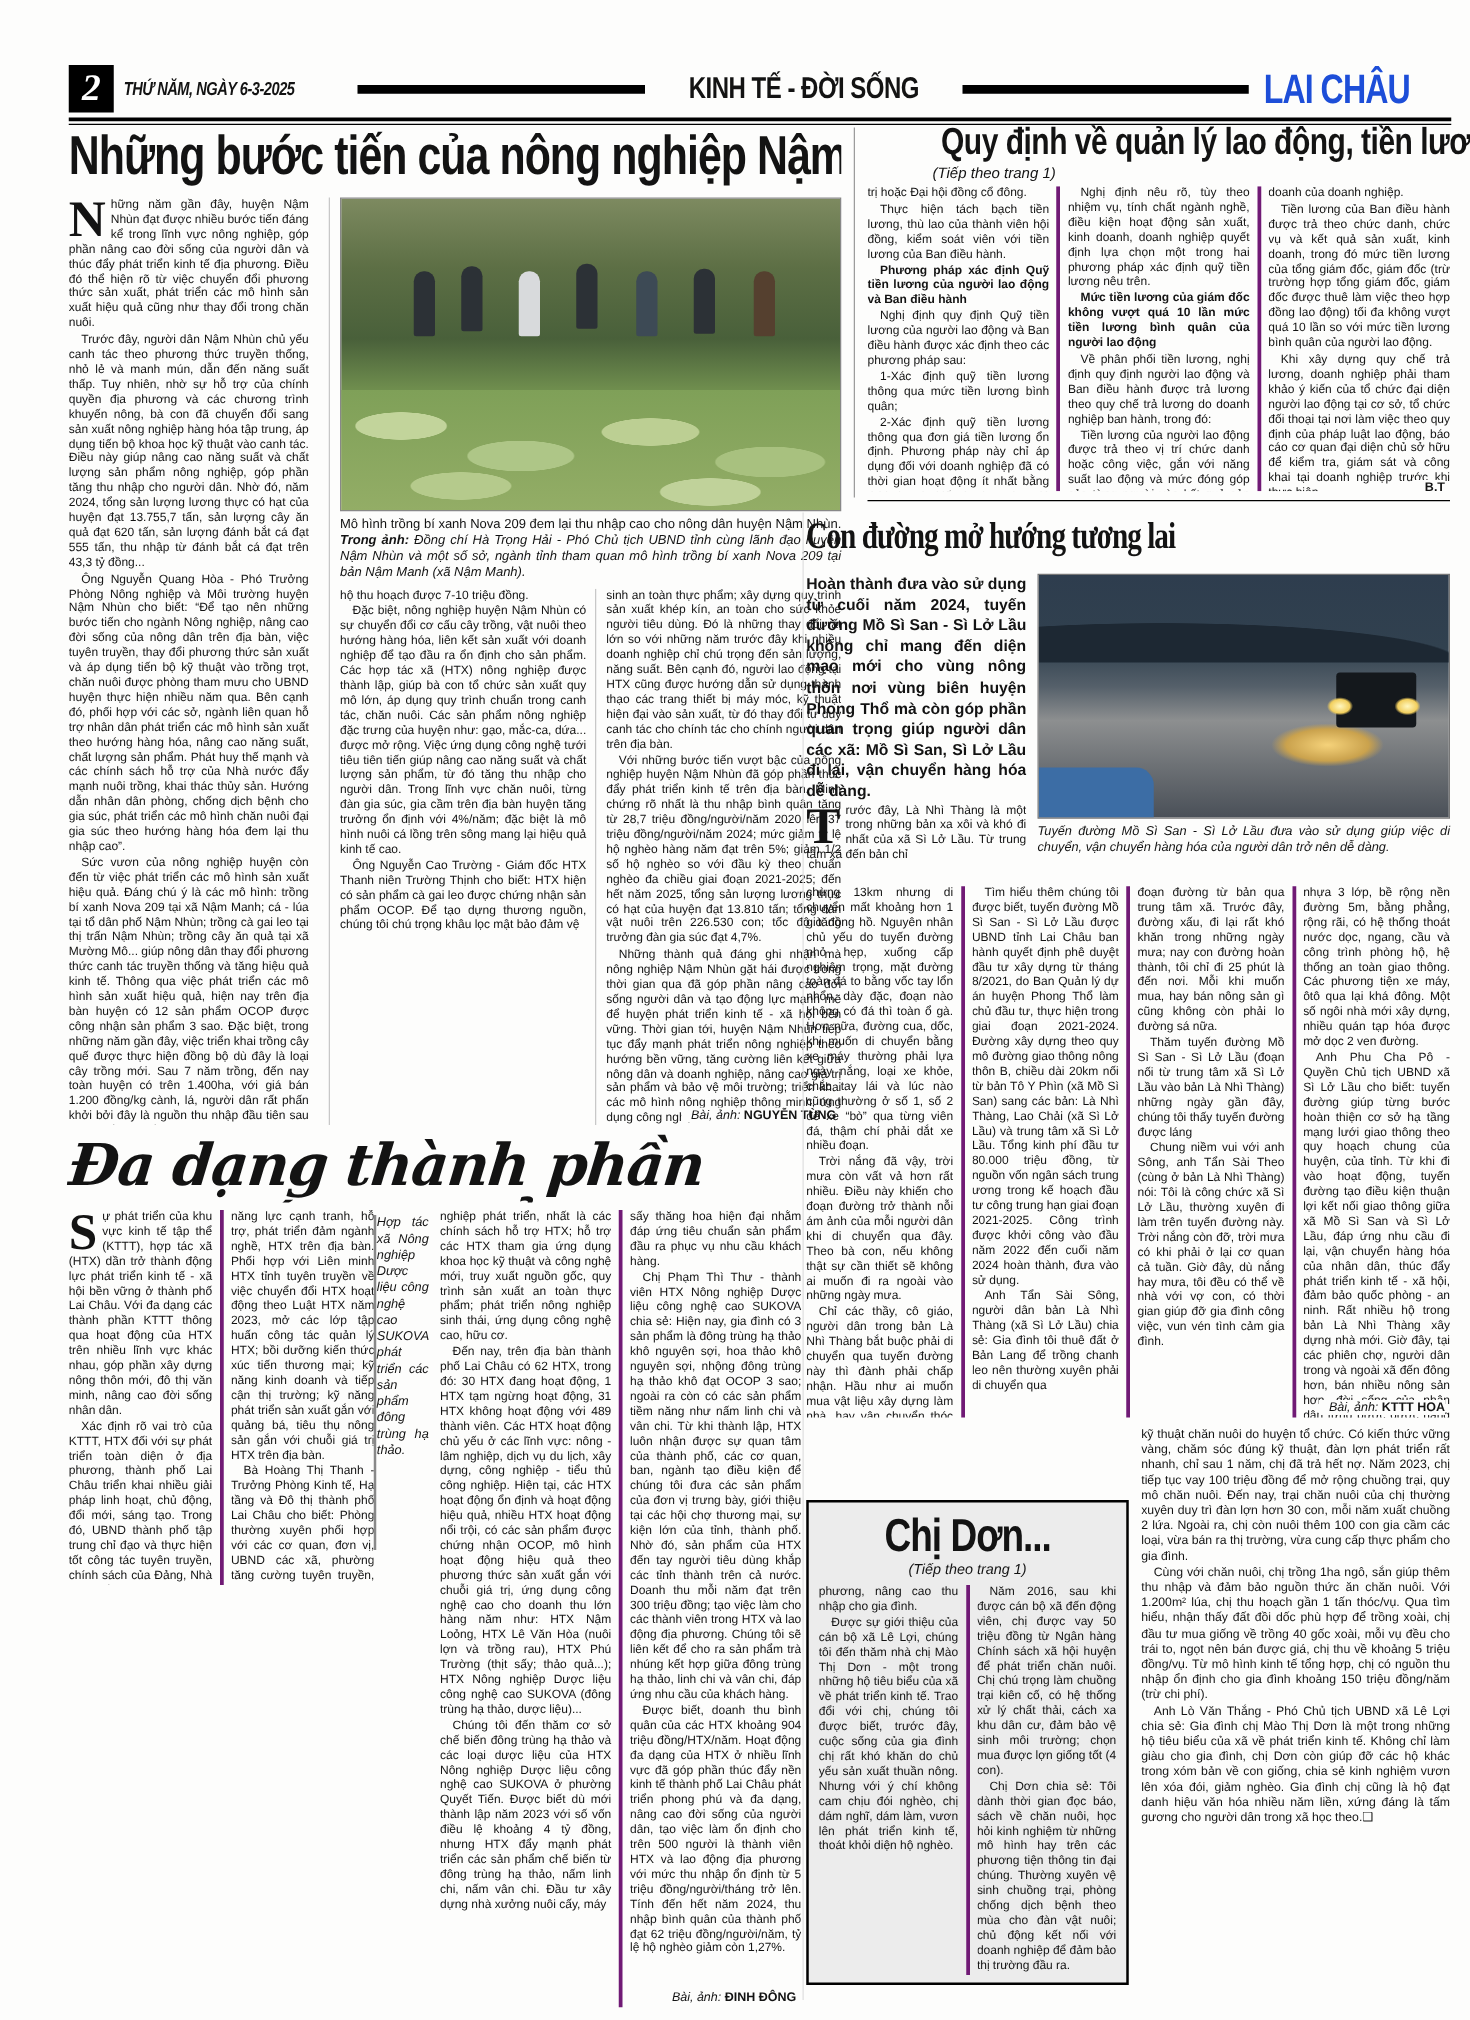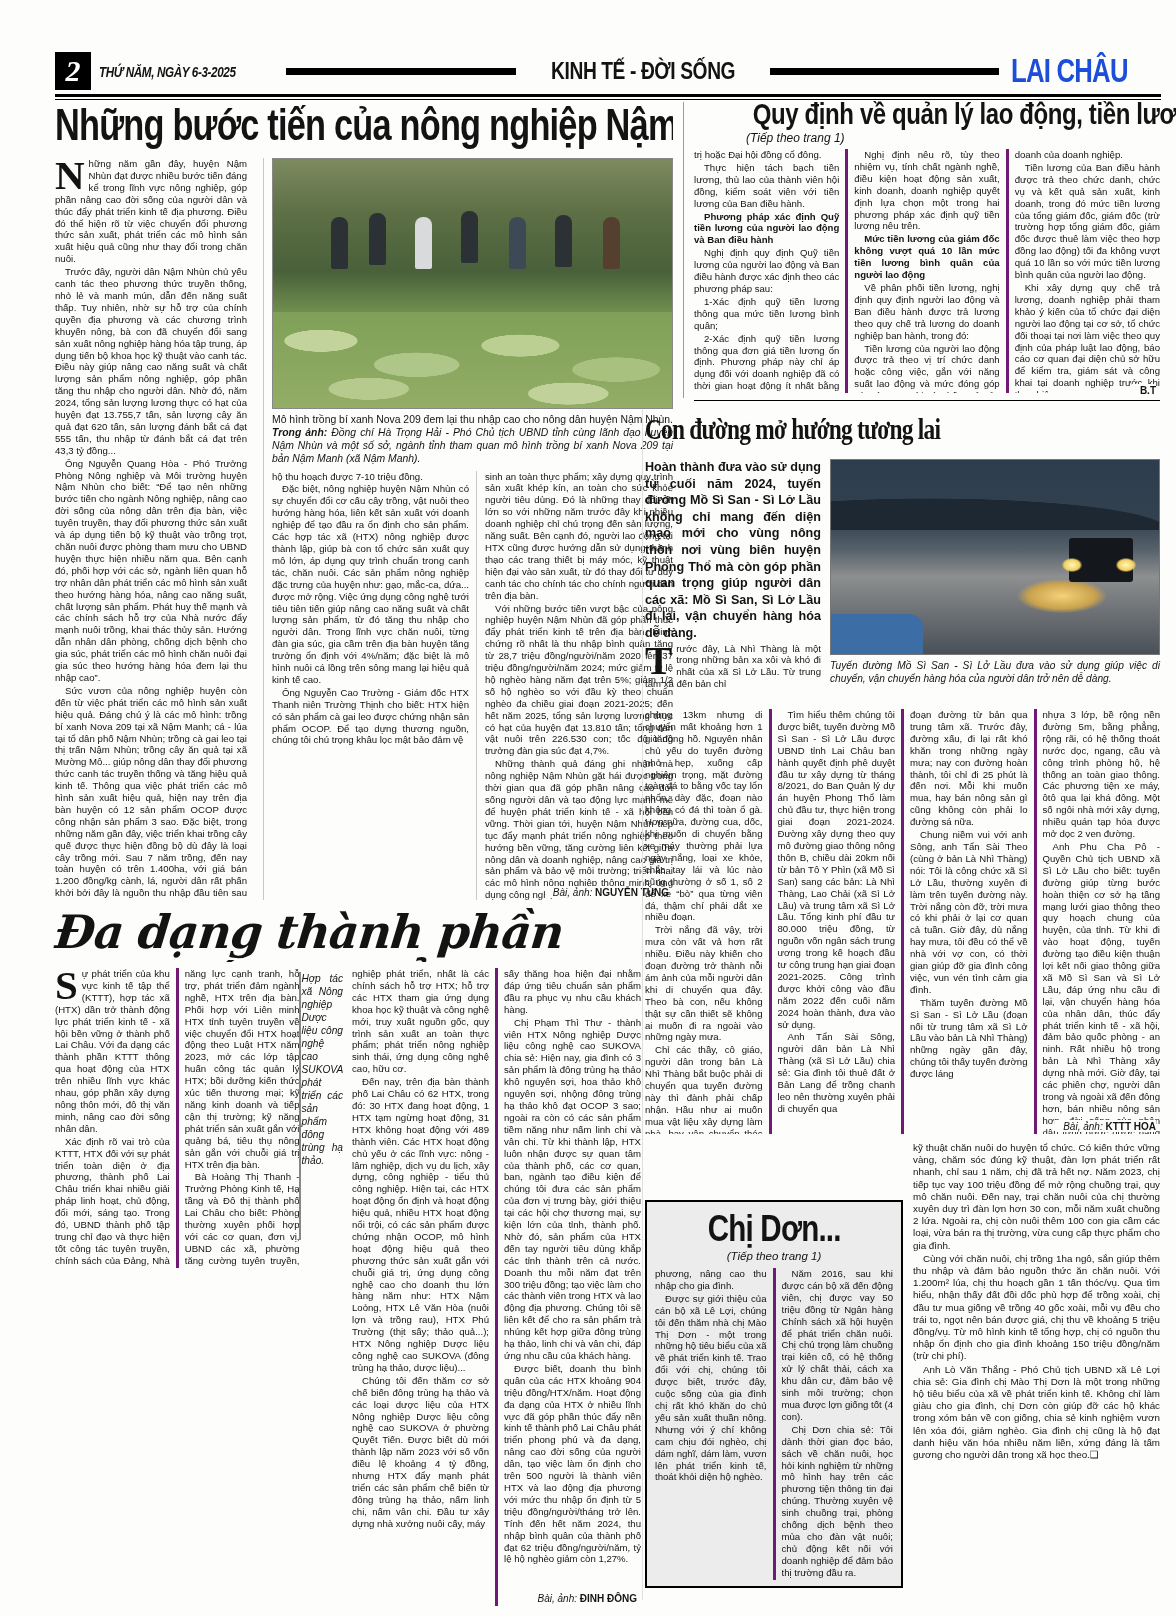--- a/index.html
+++ b/index.html
@@ -233,22 +233,22 @@
         <p class="nofi">chừng 13km nhưng di chuyển mất khoảng hơn 1 giờ đồng hồ. Nguyên nhân chủ yếu do tuyến đường nhỏ hẹp, xuống cấp nghiêm trọng, mặt đường toàn đá to bằng vốc tay lổn nhổn, dày đặc, đoạn nào không có đá thì toàn ổ gà. Hơn nữa, đường cua, dốc, khi muốn di chuyển bằng xe máy thường phải lựa ngày nắng, loại xe khỏe, chắc tay lái và lúc nào cũng thường ở số 1, số 2 để xe “bò” qua từng viên đá, thậm chí phải dắt xe nhiều đoạn.</p>
         <p>Trời nắng đã vậy, trời mưa còn vất vả hơn rất nhiều. Điều này khiến cho đoạn đường trở thành nỗi ám ảnh của mỗi người dân khi di chuyển qua đây. Theo bà con, nếu không thật sự cần thiết sẽ không ai muốn đi ra ngoài vào những ngày mưa.</p>
         <p>Chỉ các thầy, cô giáo, người dân trong bản Là Nhì Thàng bắt buộc phải di chuyển qua tuyến đường này thì đành phải chấp nhận. Hầu như ai muốn mua vật liệu xây dựng làm nhà, hay vận chuyển thóc ăn chăn nuôi, nông sản... số lượng lớn đều phải chở bằng xe máy, tốn thời gian, chi phí, công sức.</p>
       </div>
       <div class="c txt col colsep">
         <p>Tìm hiểu thêm chúng tôi được biết, tuyến đường Mồ Sì San - Sì Lở Lầu được UBND tỉnh Lai Châu ban hành quyết định phê duyệt đầu tư xây dựng từ tháng 8/2021, do Ban Quản lý dự án huyện Phong Thổ làm chủ đầu tư, thực hiện trong giai đoạn 2021-2024. Đường xây dựng theo quy mô đường giao thông nông thôn B, chiều dài 20km nối từ bản Tô Y Phìn (xã Mồ Sì San) sang các bản: Là Nhì Thàng, Lao Chải (xã Sì Lở Lầu) và trung tâm xã Sì Lở Lầu. Tổng kinh phí đầu tư 80.000 triệu đồng, từ nguồn vốn ngân sách trung ương trong kế hoạch đầu tư công trung hạn giai đoạn 2021-2025. Công trình được khởi công vào đầu năm 2022 đến cuối năm 2024 hoàn thành, đưa vào sử dụng.</p>
         <p>Anh Tẩn Sài Sông, người dân bản Là Nhì Thàng (xã Sì Lở Lầu) chia sẻ: Gia đình tôi thuê đất ở Bản Lang để trồng chanh leo nên thường xuyên phải di chuyển qua</p>
       </div>
       <div class="c txt col colsep">
         <p class="nofi">đoạn đường từ bản qua trung tâm xã. Trước đây, đường xấu, đi lại rất khó khăn trong những ngày mưa; nay con đường hoàn thành, tôi chỉ đi 25 phút là đến nơi. Mỗi khi muốn mua, hay bán nông sản gì cũng không còn phải lo đường sá nữa.</p>
+        <p>Thăm tuyến đường Mồ Sì San - Sì Lở Lầu (đoạn nối từ trung tâm xã Sì Lở Lầu vào bản Là Nhì Thàng) những ngày gần đây, chúng tôi thấy tuyến đường được láng</p>
         <p>Chung niềm vui với anh Sông, anh Tẩn Sài Theo (cùng ở bản Là Nhì Thàng) nói: Tôi là công chức xã Sì Lở Lầu, thường xuyên đi làm trên tuyến đường này. Trời nắng còn đỡ, trời mưa có khi phải ở lại cơ quan cả tuần. Giờ đây, dù nắng hay mưa, tôi đều có thể về nhà với vợ con, có thời gian giúp đỡ gia đình công việc, vun vén tình cảm gia đình.</p>
-        <p>Thăm tuyến đường Mồ Sì San - Sì Lở Lầu (đoạn nối từ trung tâm xã Sì Lở Lầu vào bản Là Nhì Thàng) những ngày gần đây, chúng tôi thấy tuyến đường được láng</p>
       </div>
       <div class="c txt col">
         <p class="nofi">nhựa 3 lớp, bề rộng nền đường 5m, bằng phẳng, rộng rãi, có hệ thống thoát nước dọc, ngang, cầu và công trình phòng hộ, hệ thống an toàn giao thông. Các phương tiện xe máy, ôtô qua lại khá đông. Một số ngôi nhà mới xây dựng, nhiều quán tạp hóa được mở dọc 2 ven đường.</p>
         <p>Anh Phu Cha Pô - Quyền Chủ tịch UBND xã Sì Lở Lầu cho biết: tuyến đường giúp từng bước hoàn thiện cơ sở hạ tầng mạng lưới giao thông theo quy hoạch chung của huyện, của tỉnh. Từ khi đi vào hoạt động, tuyến đường tạo điều kiện thuận lợi kết nối giao thông giữa xã Mồ Sì San và Sì Lở Lầu, đáp ứng nhu cầu đi lại, vận chuyển hàng hóa của nhân dân, thúc đẩy phát triển kinh tế - xã hội, đảm bảo quốc phòng - an ninh. Rất nhiều hộ trong bản Là Nhì Thàng xây dựng nhà mới. Giờ đây, tại các phiên chợ, người dân trong và ngoài xã đến đông hơn, bán nhiều nông sản hơn, đời sống của nhân dân từng bước được nâng lên.</p>
         <p>Hiện nay, qua rà soát, trên địa bàn xã Sì Lở Lầu vẫn còn một số tuyến đường nội bản xuống cấp cần được quan tâm nâng cấp như: ở bản Lao Chải, Thà Giàng, Bản Mới, Gia Khâu... riêng bản Là Nhì Thàng thì chưa được đầu tư đường nội bản, 100% là đường đất. Cán bộ và nhân dân trong xã mong muốn cấp trên tiếp tục quan tâm đầu tư xây dựng để người dân có điều kiện phát triển kinh tế, cải thiện chất lượng cuộc sống và xã Sì Lở Lầu phát triển.</p>
       </div>
     </div>
     <div class="byline">
       <span class="bl-i">Bài, ảnh: </span><span class="bl-b">KTTT HOA</span>
     </div>

